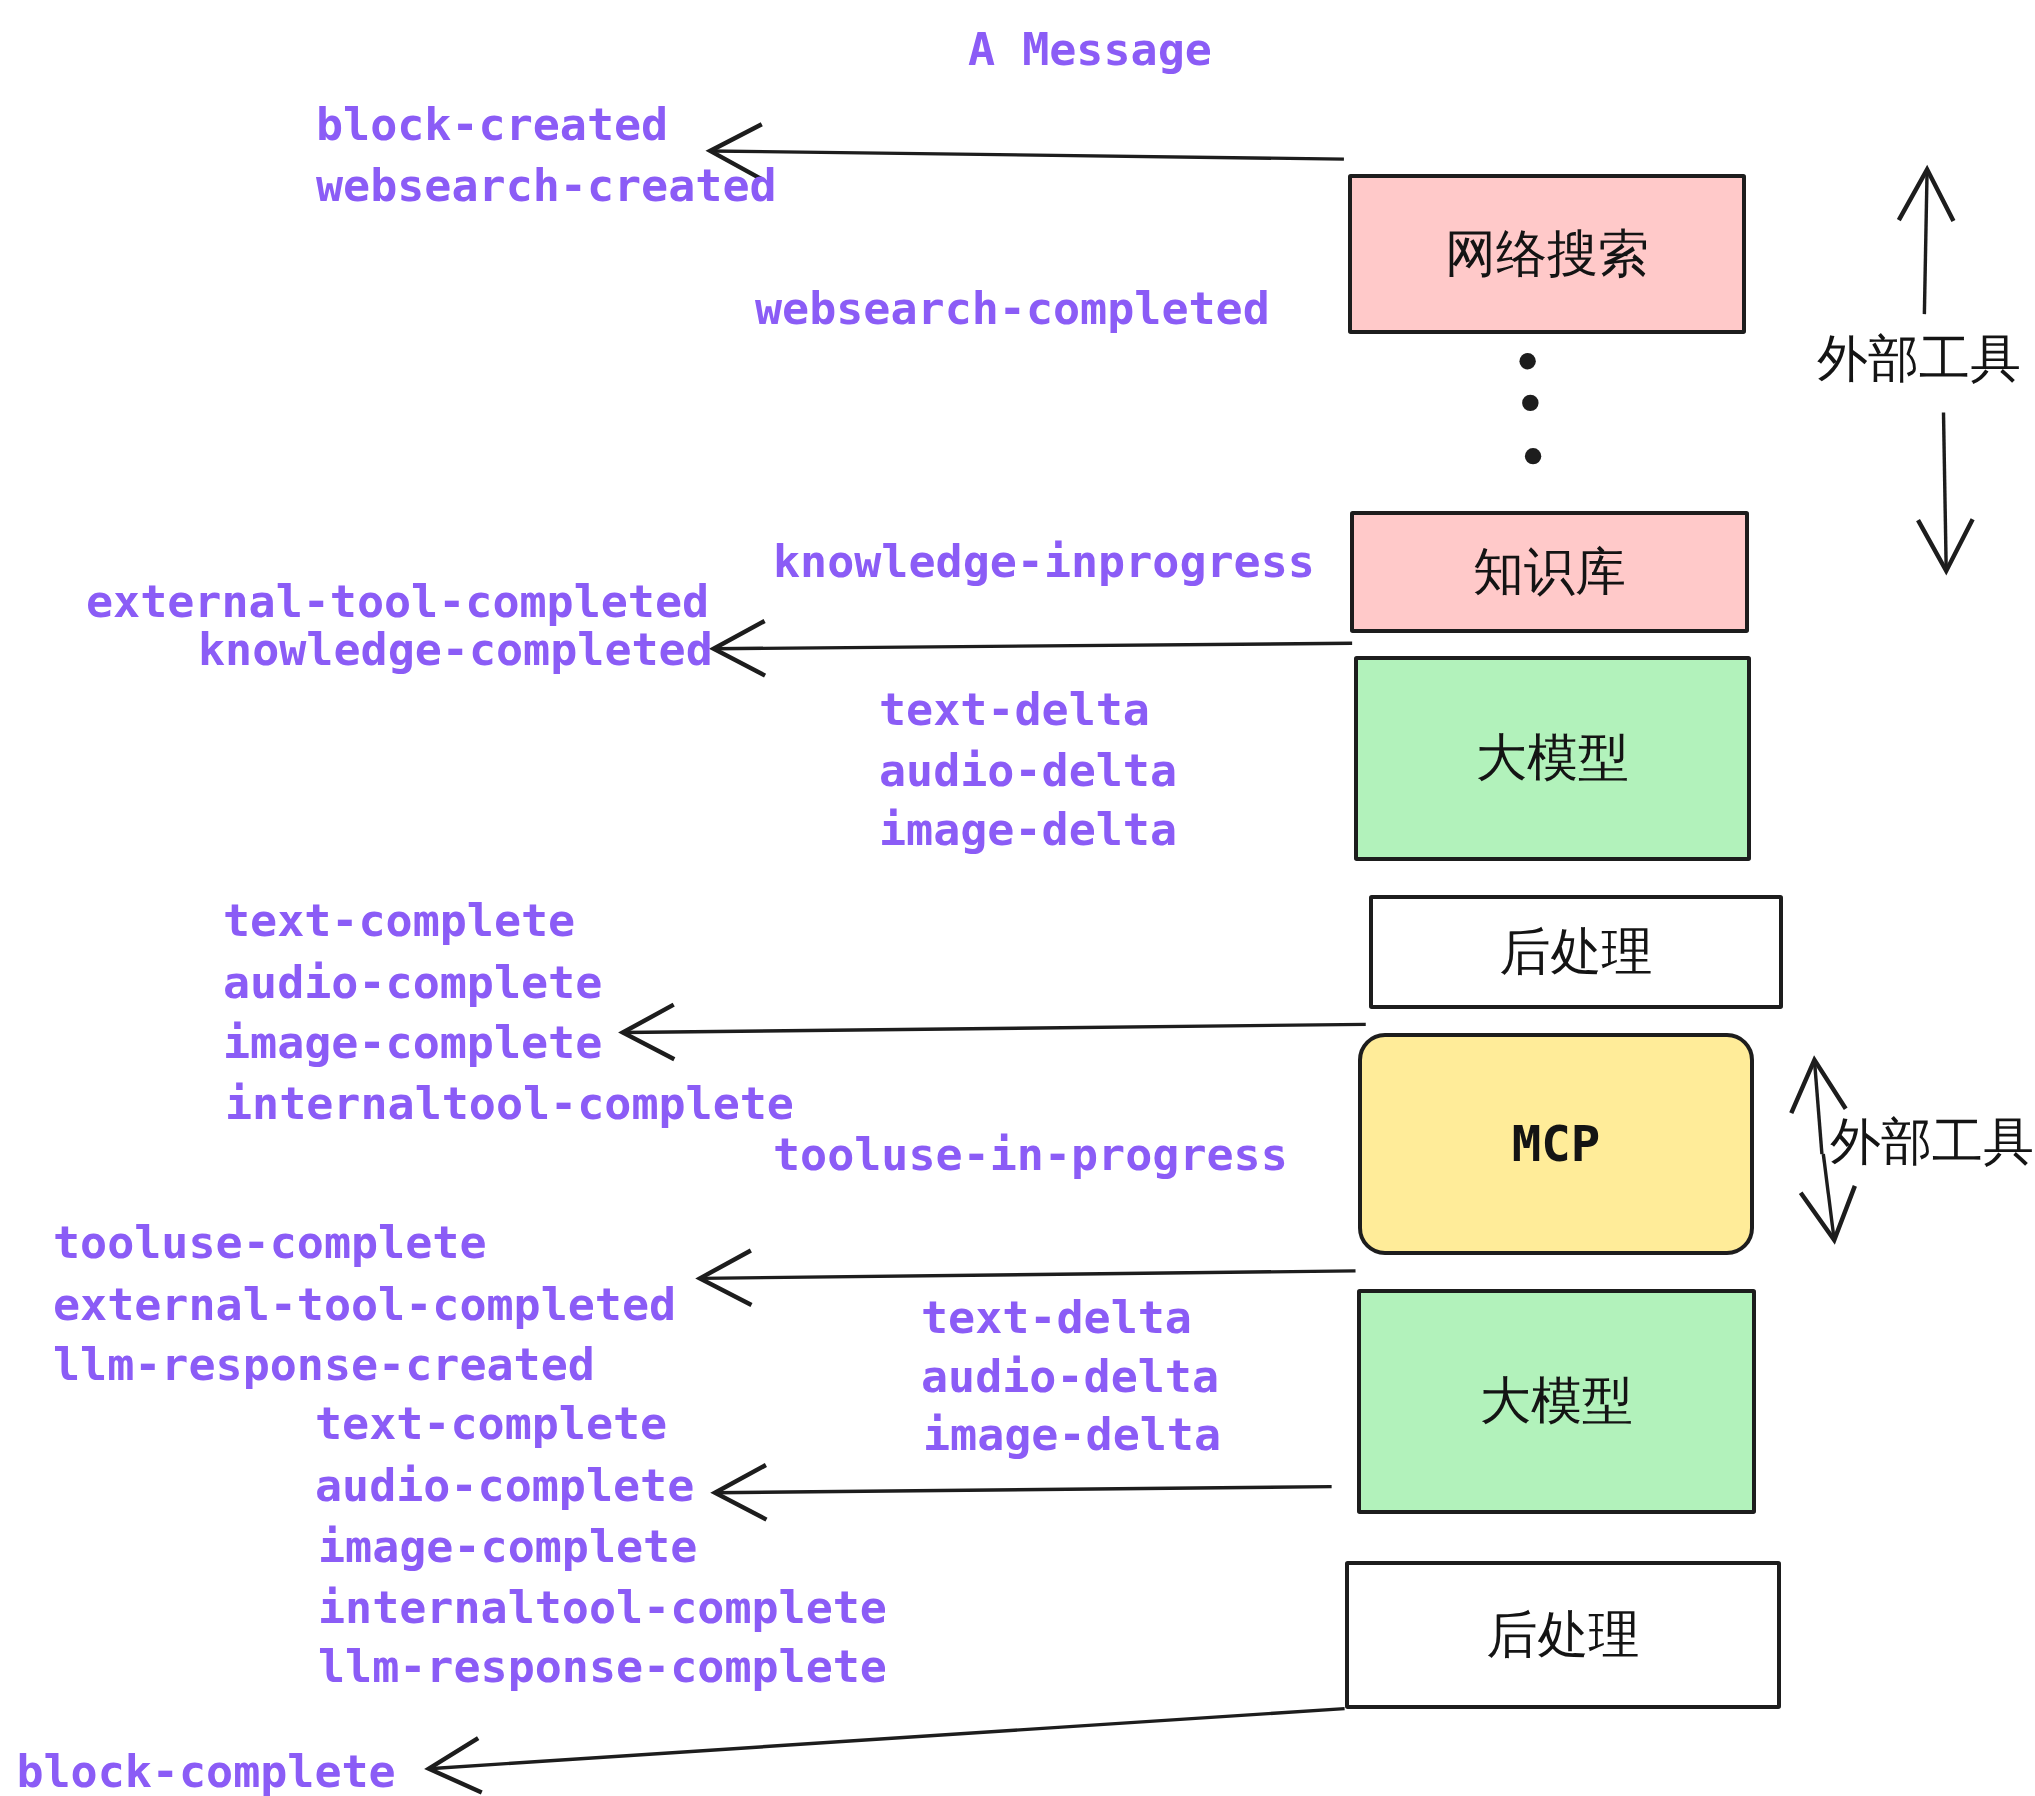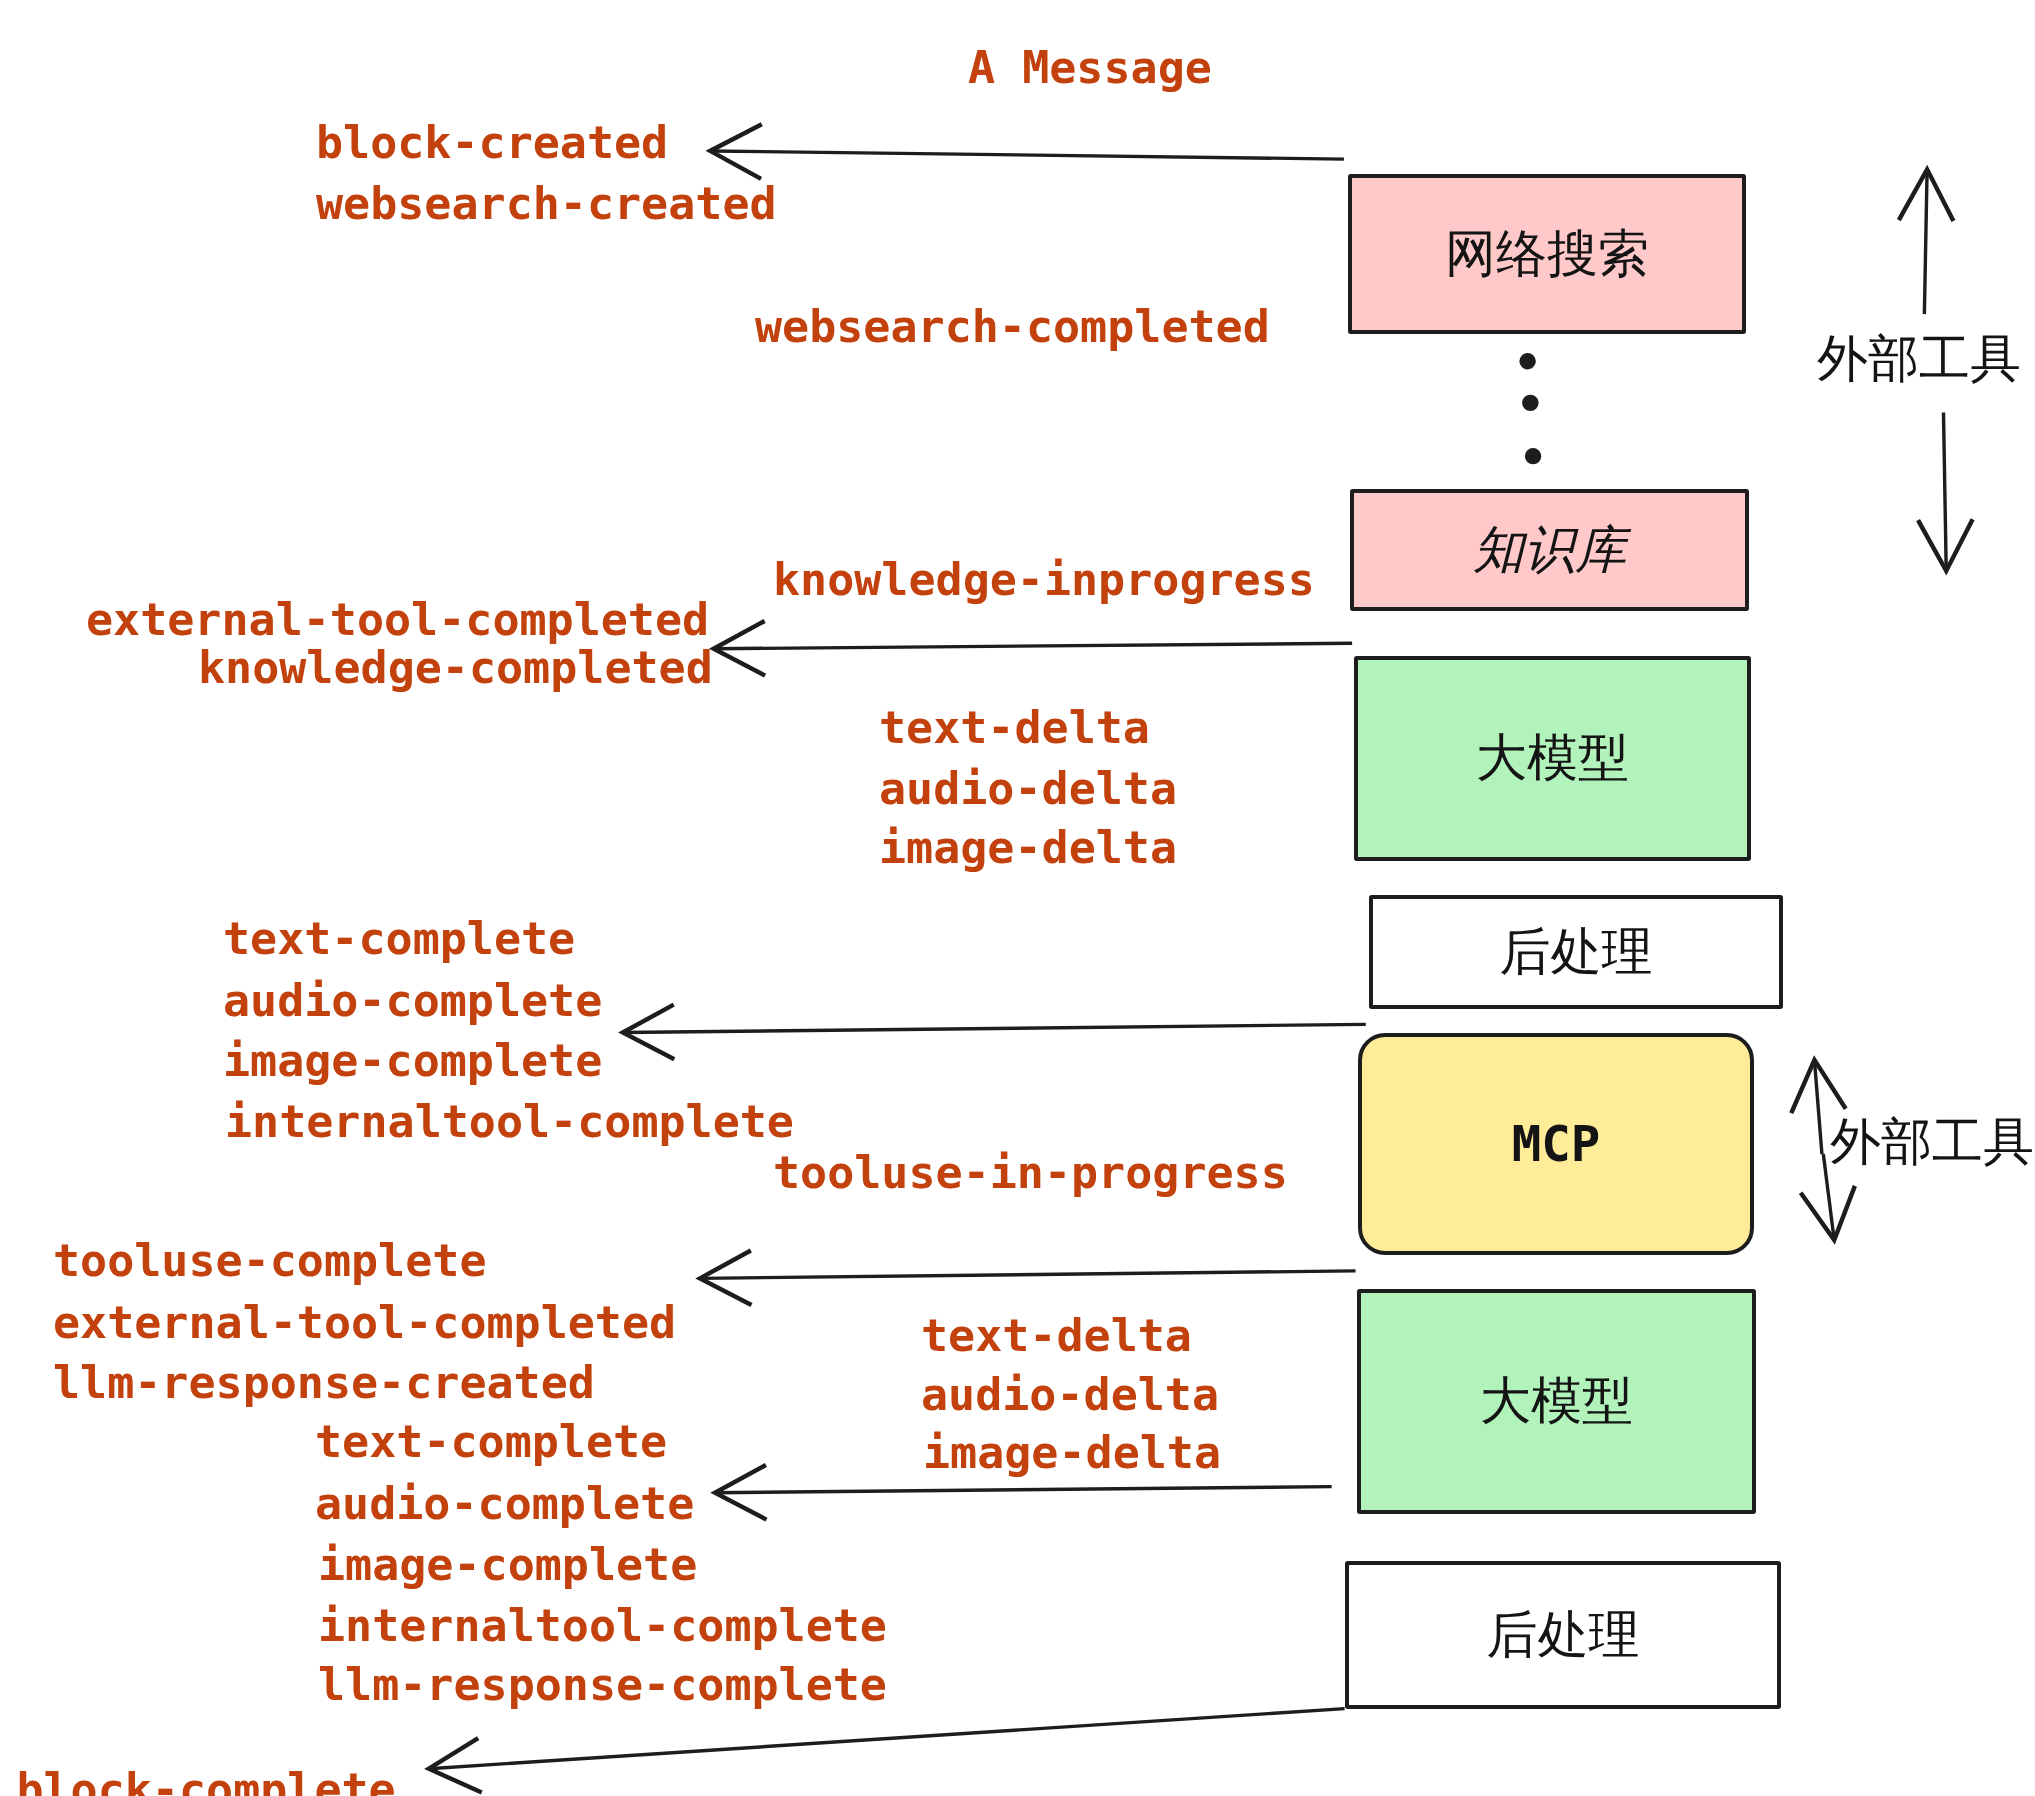--- a/index.html
+++ b/index.html
@@ -1,20 +1,20 @@
 <!DOCTYPE html>
 <html style="font-size:11px"><head>
 <meta charset="utf-8">
 <style>
   html,body{margin:0;padding:0;background:#ffffff;}
   .canvas{position:relative;width:2035px;height:1796px;background:#ffffff;overflow:hidden;
           font-family:"DejaVu Sans Mono",monospace;}
   .arrows{position:absolute;left:0;top:0;width:2035px;height:1796px;}
   .ev{position:absolute;font:bold 45px "DejaVu Sans Mono",monospace;line-height:61px;
-      white-space:nowrap;color:#c2410c;margin-top:18px;}
+      white-space:nowrap;color:#8b5cf6;}
   .cjk{position:absolute;font:51px "Liberation Sans",sans-serif;line-height:66px;
        white-space:nowrap;color:#141414;}
   .node{position:absolute;box-sizing:border-box;border:4.1px solid #1d1d1d;border-radius:2.7px;
         display:flex;align-items:center;justify-content:center;
         font:51px "Liberation Sans",sans-serif;color:#141414;}
   .node.mono{font:bold 49px "DejaVu Sans Mono",monospace;}
 </style>
 </head>
 <body>
 
@@ -66,21 +66,21 @@
   <div class="ev" style="left:315px;top:1393px">text-complete</div>
   <div class="ev" style="left:315px;top:1455px">audio-complete</div>
   <div class="ev" style="left:318px;top:1516px">image-complete</div>
   <div class="ev" style="left:318px;top:1577px">internaltool-complete</div>
   <div class="ev" style="left:318px;top:1636px">llm-response-complete</div>
   <div class="ev" style="left:16.4px;top:1741px">block-complete</div>
 
   <div class="node" style="left: 1348px; top: 174px; width: 398px; height: 160px; background: rgb(255, 201, 201);">
     <span>网络搜索</span>
     </div>
-  <div class="node" style="left: 1350px; top: 489px; width: 399px; height: 122px; background: rgb(255, 201, 201); font-style: italic;">
+  <div class="node" style="left: 1350px; top: 511px; width: 399px; height: 122px; background: rgb(255, 201, 201);">
     <span>知识库</span>
     </div>
   <div class="node" style="left: 1354px; top: 656px; width: 397px; height: 205px; background: rgb(178, 242, 187);">
     <span>大模型</span>
     </div>
   <div class="node" style="left: 1369px; top: 895px; width: 414px; height: 114px; background: rgb(255, 255, 255);">
     <span>后处理</span>
     </div>
   <div class="node mono" style="left: 1358px; top: 1033px; width: 396px; height: 222px; background: rgb(255, 236, 153); border-radius: 27px;">
     <span>MCP</span>

